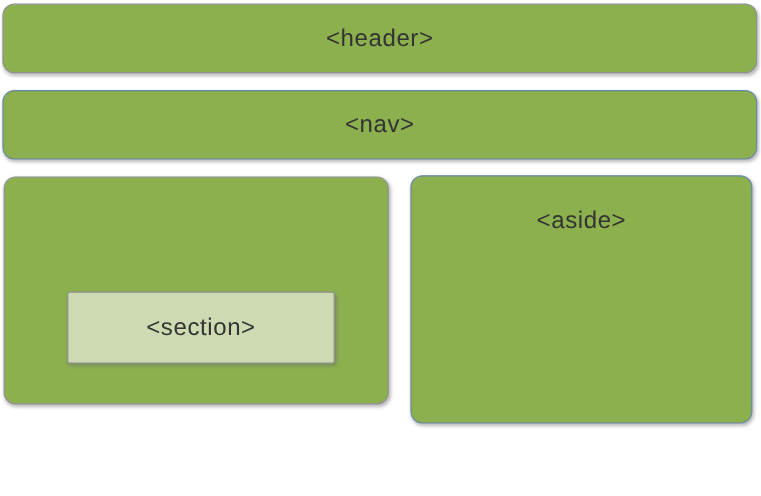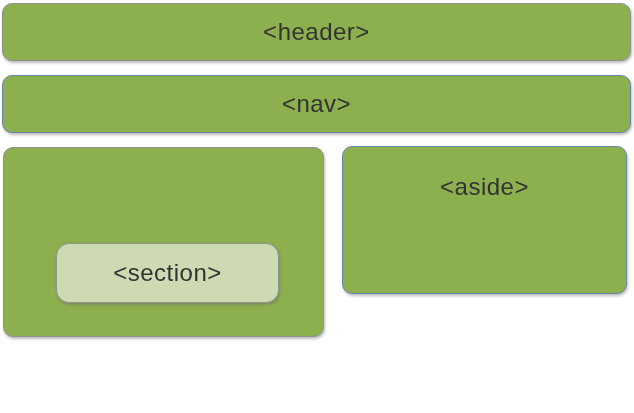--- a/index.html
+++ b/index.html
@@ -20,37 +20,37 @@
     overflow: hidden;
     font-family: "Liberation Sans", sans-serif;
   }
   .box {
     position: absolute;
     border-radius: 10px;
     background: var(--box-green);
     box-shadow: 1px 2px 3px rgba(105, 105, 105, 0.45);
     display: flex;
     justify-content: center;
-    font-size: 24px;
+    font-size: 20px;
     letter-spacing: 0.5px;
     color: var(--label-text);
   }
   .border-gray { border: 1px solid var(--border-gray); }
   .border-blue { border: 1px solid var(--border-blue); justify-content: center; }
   .center-v { align-items: center; }
   .top-text { align-items: flex-start; padding-top: 26px; }
 
   .box-header  { left: 2px;   top: 3px;   width: 629px; height: 58px; }
   .box-nav     { left: 2px;   top: 75px;  width: 629px; height: 58px; }
   .box-article { left: 3px;   top: 147px; width: 321px; height: 190px; }
-  .box-aside   { left: 342px; top: 146px; width: 285px; height: 148px; }
+  .box-aside   { left: 342px; top: 146px; width: 285px; height: 207px; }
   .box-section {
     left: 52px; top: 95px; width: 223px; height: 60px;
     background: var(--section-green);
-    border-radius: 13px;
+    border-radius: 2px;
   }
   .box-footer  { left: 2px;  top: 352px; width: 629px; height: 58px; }
 </style>
 </head>
 <body>
 
 <div class="canvas">
 
   <div class="box box-header border-gray center-v">
     <span>&lt;header&gt;</span>

